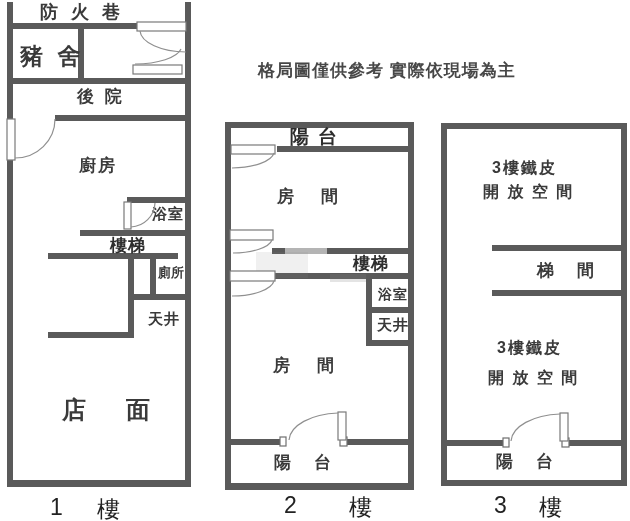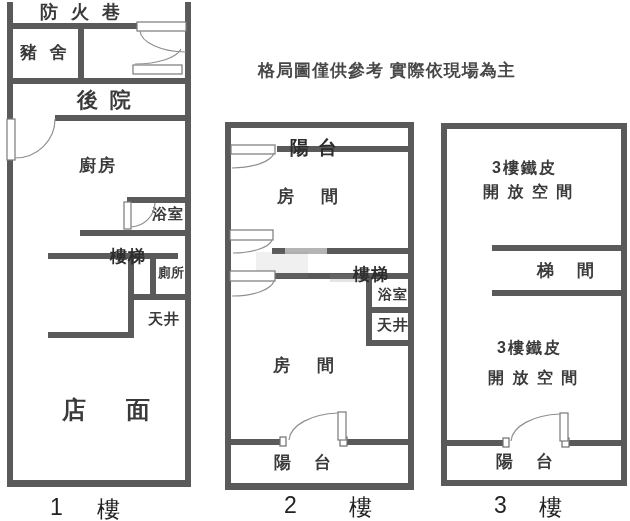--- a/index.html
+++ b/index.html
@@ -3,21 +3,21 @@
 <meta charset="utf-8">
 <style>
   html,body{margin:0;padding:0;background:#ffffff;}
   #canvas{
     position:relative;width:630px;height:521px;background:#fff;overflow:hidden;
     font-family:"Liberation Sans","DejaVu Sans",sans-serif;
     color:var(--label,#3a3a3a);
   }
   .wall{position:absolute;background:var(--wall,#5a5a5a);}
   .lbl{position:absolute;white-space:pre;line-height:1.1;color:var(--label,#3a3a3a);font-weight:bold;}
-  .bold{font-weight:bold;color:#2d2d2d;margin-top:11px;}
+  .bold{font-weight:bold;color:#2d2d2d;}
   .floorlbl{position:absolute;font-size:23px;color:#222;white-space:pre;}
   #doors{position:absolute;left:0;top:0;pointer-events:none;}
   #doors .arc{fill:none;stroke:var(--door,#8f8f8f);stroke-width:1.2;}
   #doors .panel{fill:#ffffff;stroke:#7a7a7a;stroke-width:1.2;}
   #doors .post{fill:#ffffff;stroke:#6e6e6e;stroke-width:1.2;}
   .wm{position:absolute;pointer-events:none;}
   #header{position:absolute;left:258px;top:62px;font-size:17px;letter-spacing:1px;color:var(--header,#474747);white-space:pre;}
 </style>
 </head>
 <body>
@@ -36,22 +36,22 @@
     <div class="wall" style="left:55px;top:115px;width:136px;height:6px;"></div>
     <div class="wall" style="left:127px;top:197px;width:64px;height:6px;"></div>
     <div class="wall" style="left:80px;top:230px;width:111px;height:6px;"></div>
     <div class="wall" style="left:48px;top:253px;width:130px;height:6px;"></div>
     <div class="wall" style="left:128px;top:253px;width:6px;height:85px;"></div>
     <div class="wall" style="left:48px;top:332px;width:86px;height:6px;"></div>
     <div class="wall" style="left:150px;top:259px;width:6px;height:41px;"></div>
     <div class="wall" style="left:134px;top:294px;width:57px;height:6px;"></div>
 
     <div class="lbl" style="left:40px;top:3px;font-size:18px;letter-spacing:4px;">防 火 巷</div>
-    <div class="lbl" style="left:20px;top:44px;font-size:17px;letter-spacing:4px;">豬 舍</div>
-    <div class="lbl" style="left:77px;top:88px;font-size:21px;letter-spacing:3px;">後 院</div>
+    <div class="lbl" style="left:20px;top:44px;font-size:23px;letter-spacing:4px;">豬 舍</div>
+    <div class="lbl" style="left:77px;top:88px;font-size:17px;letter-spacing:3px;">後 院</div>
     <div class="lbl" style="left:79px;top:157px;font-size:17px;letter-spacing:2px;">廚房</div>
     <div class="lbl" style="left:152px;top:206px;font-size:15px;letter-spacing:1px;">浴室</div>
     <div class="lbl bold" style="left:110px;top:237px;font-size:17px;letter-spacing:1px;">樓梯</div>
     <div class="lbl" style="left:158px;top:266px;font-size:13px;">廁所</div>
     <div class="lbl" style="left:148px;top:311px;font-size:15px;letter-spacing:1px;">天井</div>
     <div class="lbl" style="left:62px;top:397px;font-size:24px;letter-spacing:8px;">店　面</div>
     <div class="floorlbl" style="left:50px;top:494px;">1</div>
     <div class="floorlbl" style="left:97px;top:494px;">樓</div>
   </div>
 

